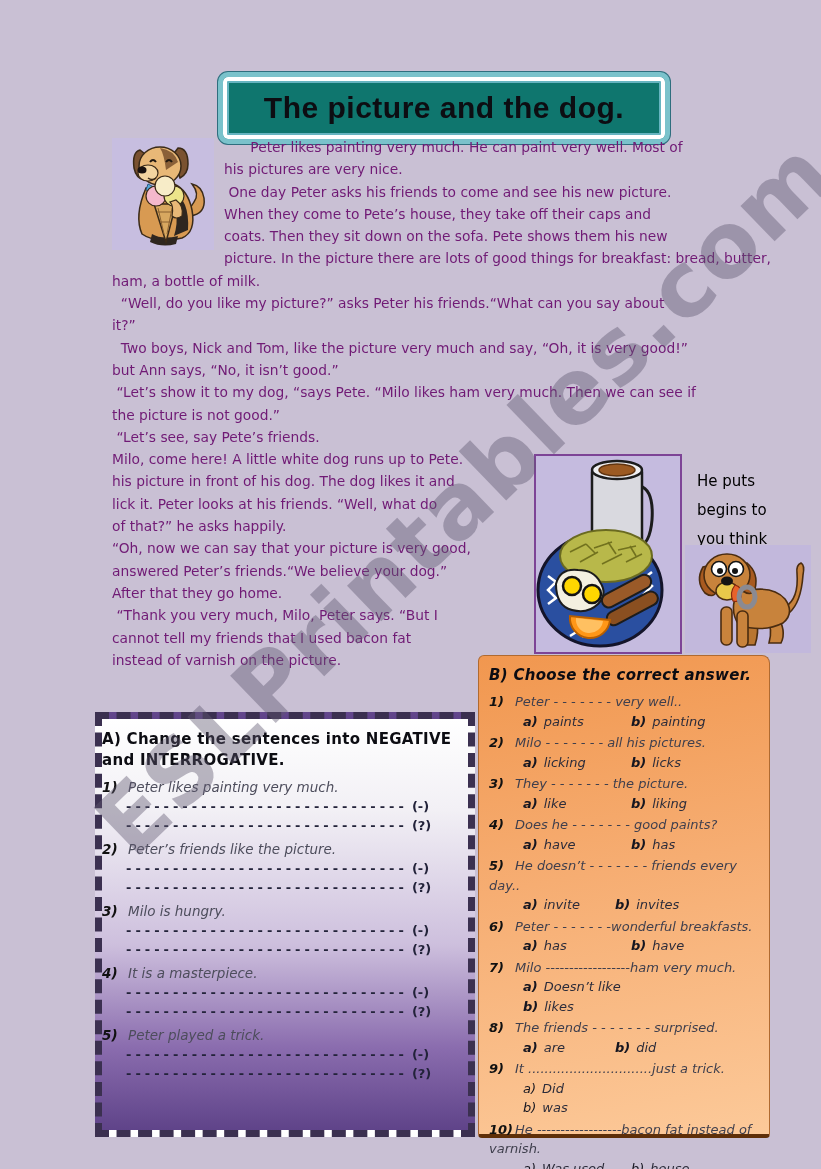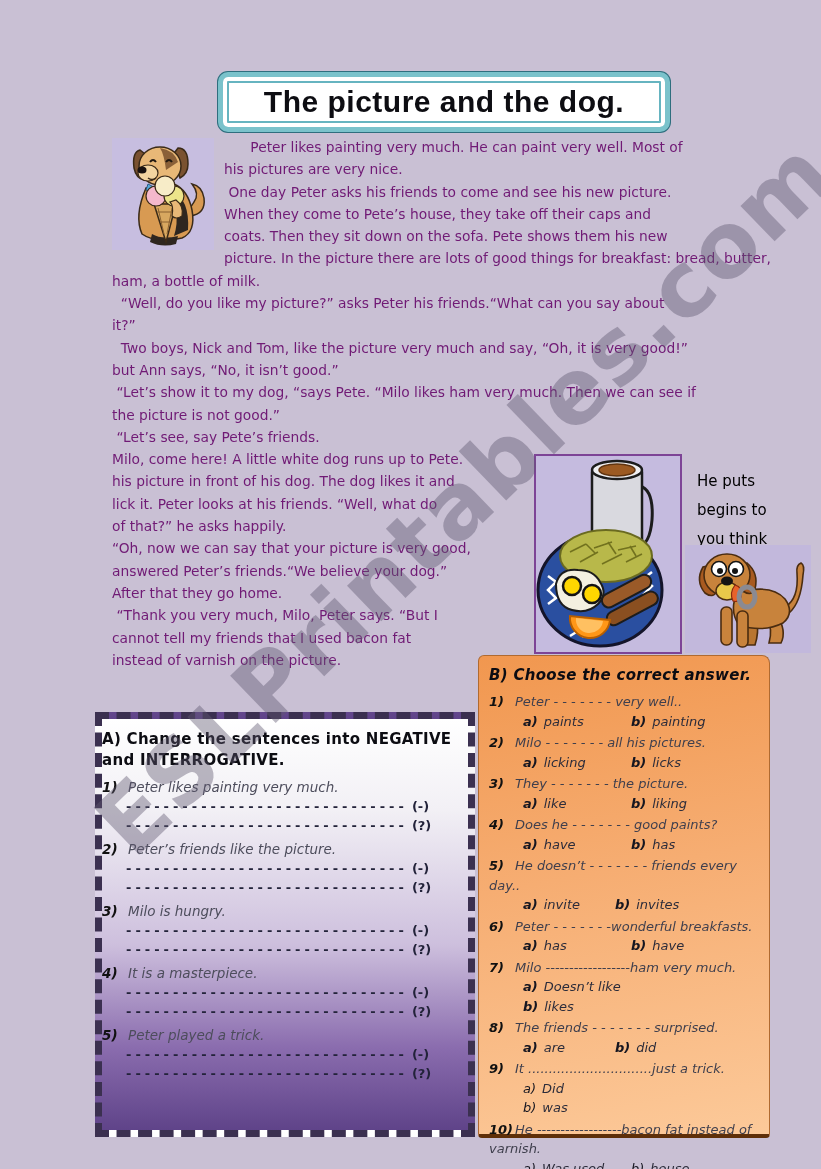--- a/index.html
+++ b/index.html
@@ -10,22 +10,22 @@
   }
   
   .watermark{
     position:absolute;left:75px;top:800px;z-index:5;
     transform:rotate(-44deg);transform-origin:0 0;
     font-size:90px;font-weight:700;letter-spacing:2px;
     color:rgba(96,88,112,0.42);white-space:nowrap;pointer-events:none;
   }
   
   .title-box{
-    position:absolute;left:218px;top:72px;width:452px;height:60px;
-    box-sizing:border-box;background:#ffffff;
+    position:absolute;left:218px;top:72px;width:452px;height:72px;
+    box-sizing:border-box;background:#0f766e;
     border:5px solid #7ac2cb;border-radius:10px;
     box-shadow:0 0 0 1px #2e6e7e, inset 0 0 0 4px #ffffff, inset 0 0 0 6px #66b4c0;
     display:flex;align-items:center;justify-content:center;
   }
   .title-box span{
     font-family:"Liberation Sans",sans-serif;font-weight:700;
     font-size:30px;color:#0d0d12;letter-spacing:.5px;
   }
   
   .story{position:absolute;left:112px;top:136px;width:700px;z-index:2;}

